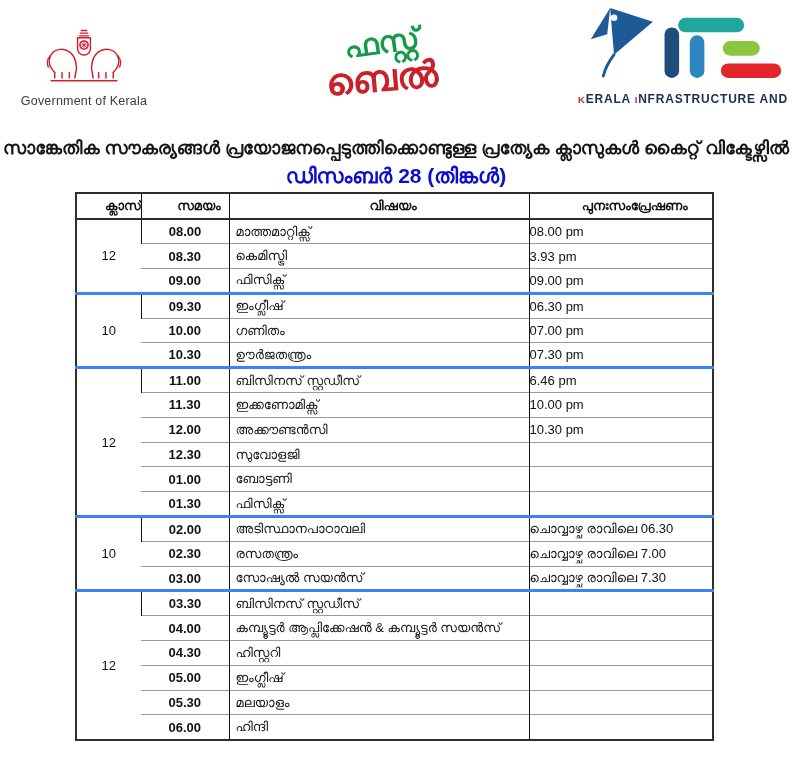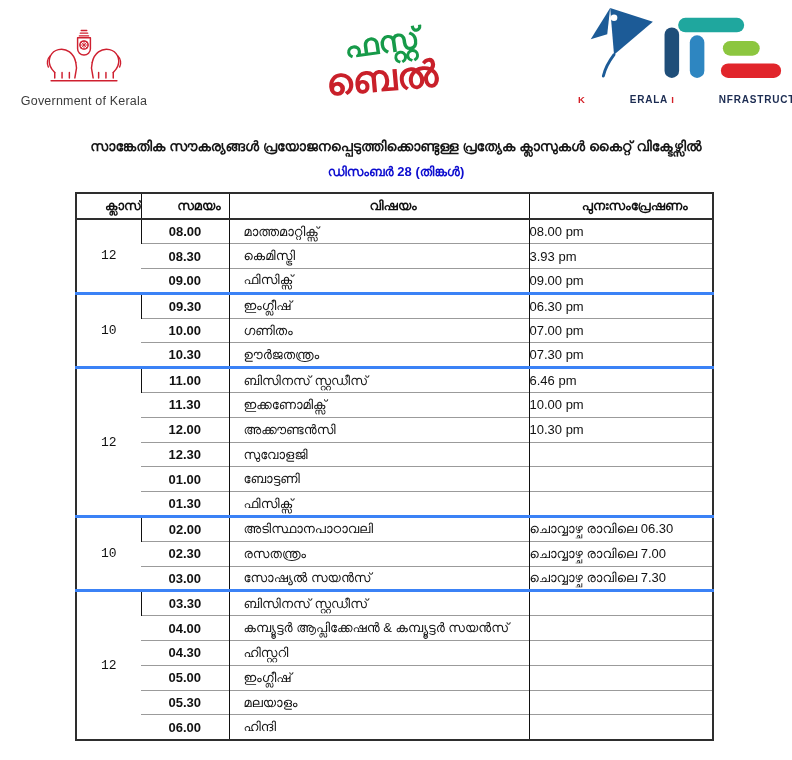--- a/index.html
+++ b/index.html
@@ -14,44 +14,44 @@
   .firstbell-block { position:absolute; left:312px; top:28px; width:140px; text-align:center; }
   .fb-line1 { display:inline-block; color:#169a49; font-size:30px; font-weight:bold;
               transform:rotate(-8deg); line-height:1; }
   .fb-line2 { display:block; color:#c9202a; font-size:37px; font-weight:bold;
               transform:rotate(-5deg); line-height:1; margin-top:2px; }
 
   .kite-block { position:absolute; left:578px; top:6px; width:210px; text-align:center; }
   .kite-text { margin-top:2px; line-height:1.25; color:#1c2c52; font-weight:bold;
                text-transform:uppercase; letter-spacing:0.8px; white-space:nowrap; }
   .kite-text .init { color:#d41f26; font-size:9.5px; }
-  .kite-text .rest { color:#1c2c52; font-size:10px;margin-left:44px; }
+  .kite-text .rest { color:#1c2c52; font-size:12px; }
 
   
   .doc-title { position:absolute; left:0; top:138px; width:100%; text-align:center;
-               font-size:14px; font-weight:bold; color:#161616; }
+               font-size:18px; font-weight:bold; color:#161616; }
   .doc-date  { position:absolute; left:0; top:164px; width:100%; text-align:center;
-               font-size:13px; font-weight:bold; color:#0d0dcf; }
+               font-size:21px; font-weight:bold; color:#0d0dcf; }
 
   
   .tt-wrap { position:absolute; left:75px; top:192px; }
   table.timetable { border-collapse:collapse; table-layout:fixed; width:637px;
                     border:2px solid #2e2e2e; }
   .timetable th, .timetable td { border-left:1px solid #111; overflow:hidden; }
   .timetable th:first-child, .timetable td:first-child { border-left:none; }
   .timetable thead th { height:26px; font-size:13px; font-weight:bold; color:#111;
                         text-align:center; border-bottom:2px solid #2e2e2e;padding-left:28px; }
   .timetable tbody td { height:24.8px; font-size:13px; color:#111;
                         border-top:1px solid #9b9b9b; }
   .timetable tbody tr.group-start td { border-top:3px solid #3b82f6; }
   .timetable tbody tr:first-child td { border-top:none; }
-  td.class-cell { font-family:Liberation Mono, monospace; font-size:17px;
+  td.class-cell { font-family:Liberation Sans, sans-serif; font-size:17px;
                   text-align:center; vertical-align:middle; color:#1a1a1a; }
   td.time-cell { text-align:center; font-size:12.5px;font-weight:bold; }
-  td.subject-cell { text-align:left; padding-left:14px; }
+  td.subject-cell { text-align:left; padding-left:6px; }
   td.rebroadcast-cell { text-align:left; font-size:13px; }
 </style>
 </head>
 <body>
 
 <div class="page">
 
   <div class="gov-block">
     <span>
       <svg viewBox="0 0 100 70" width="100" height="64">

